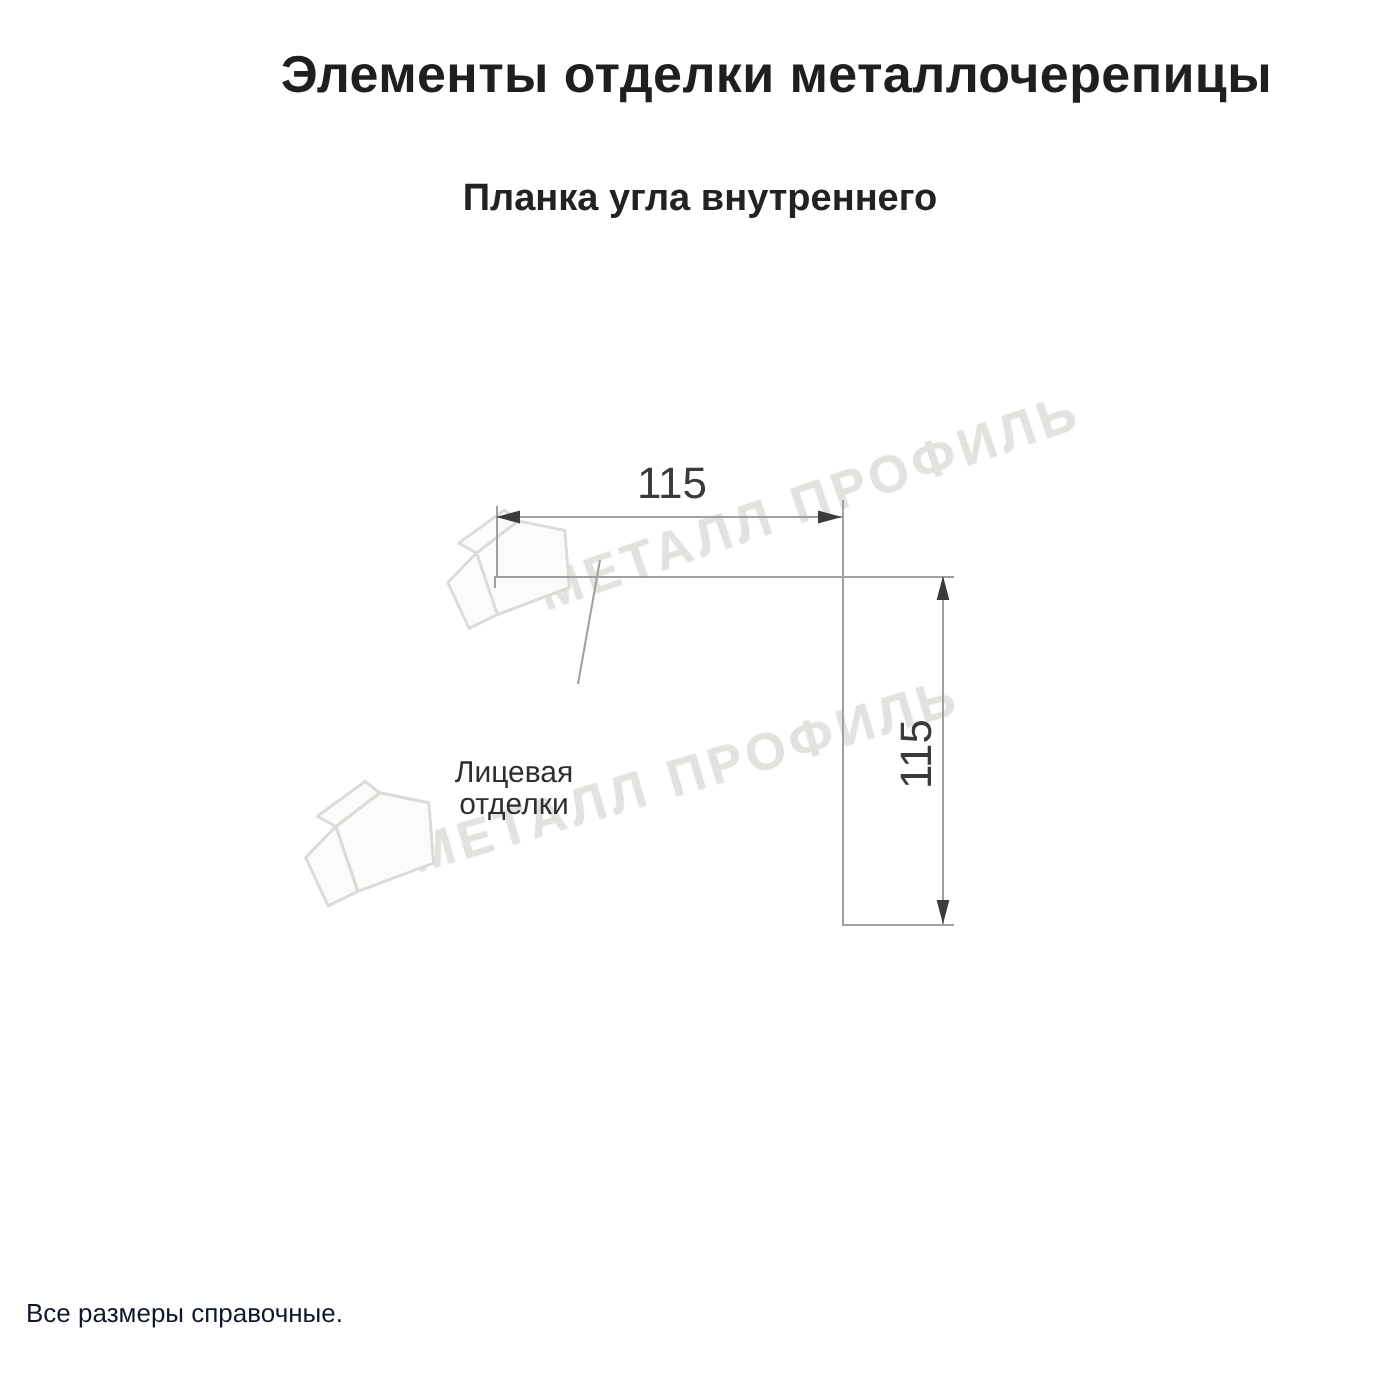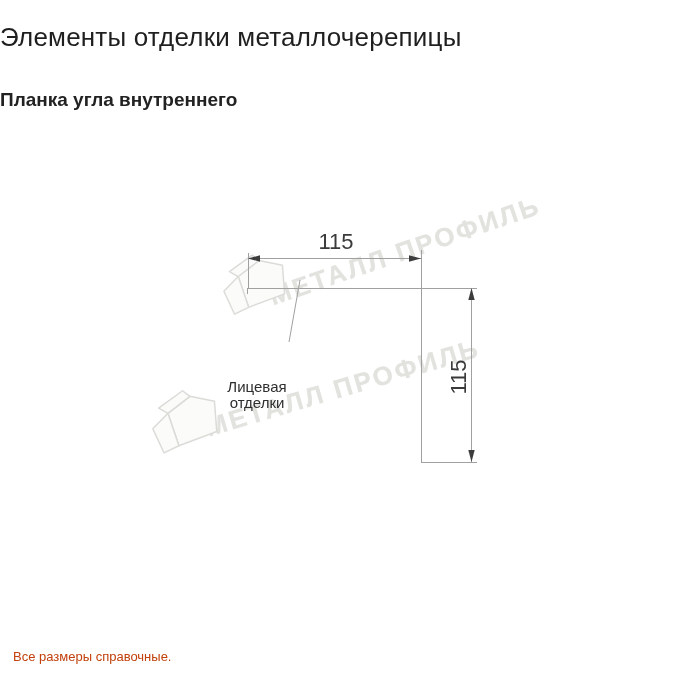--- a/index.html
+++ b/index.html
@@ -14,31 +14,31 @@
     background: #ffffff;
     overflow: hidden;
     font-family: "Liberation Sans", sans-serif;
     color: #1f1f1f;
   }
   
   .title {
     position: absolute;
     left: 0; top: 22px;
     width: 636px;
-    text-align: left;
+    text-align: right;
     font-size: 26px;
-    font-weight: normal;
+    font-weight: bold;
     letter-spacing: 0.2px;
     color: #1f1f1f;
   }
   .subtitle {
     position: absolute;
     left: 0;
     width: 700px;
-    text-align: left;
+    text-align: center;
     font-size: 19px;
     font-weight: bold;
     color: #222222;
   }
   .subtitle.name { top: 89px; }
   .subtitle.code { top: 121px; }
 
   
   .wm-text {
     position: absolute;
@@ -93,21 +93,21 @@
     color: #2e2e2e;
     margin-top: 40px;
   }
 
   
   .footer {
     position: absolute;
     left: 13px; top: 649px;
     font-size: 13px;
     line-height: 16px;
-    color: #c2410c;
+    color: #0f172a;
   }
 </style>
 </head>
 <body>
 
 <div class="page">
 
   <div class="wm-text upper">МЕТАЛЛ ПРОФИЛЬ</div>
   <div class="wm-text lower">МЕТАЛЛ ПРОФИЛЬ</div>
 

